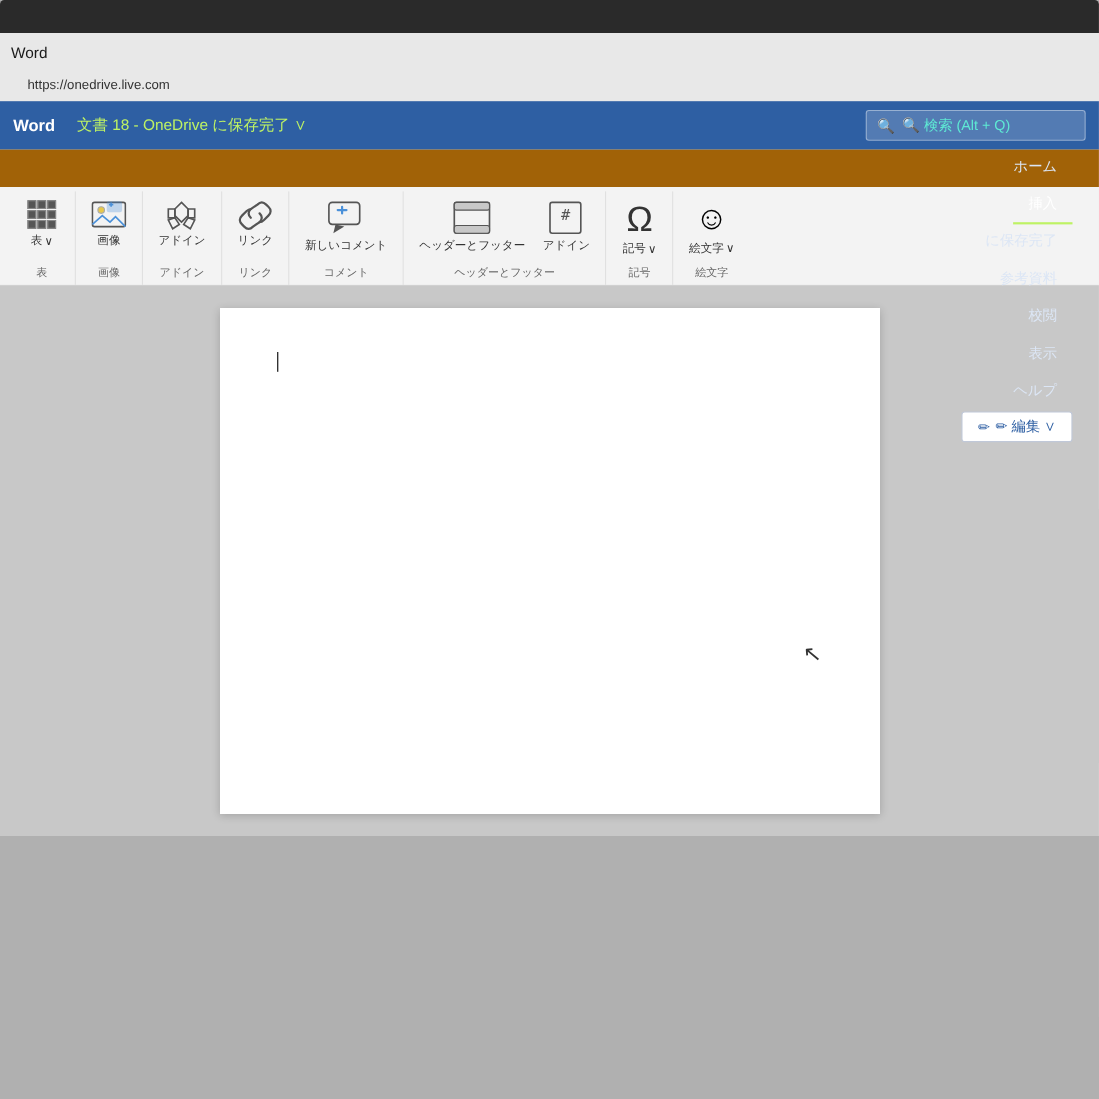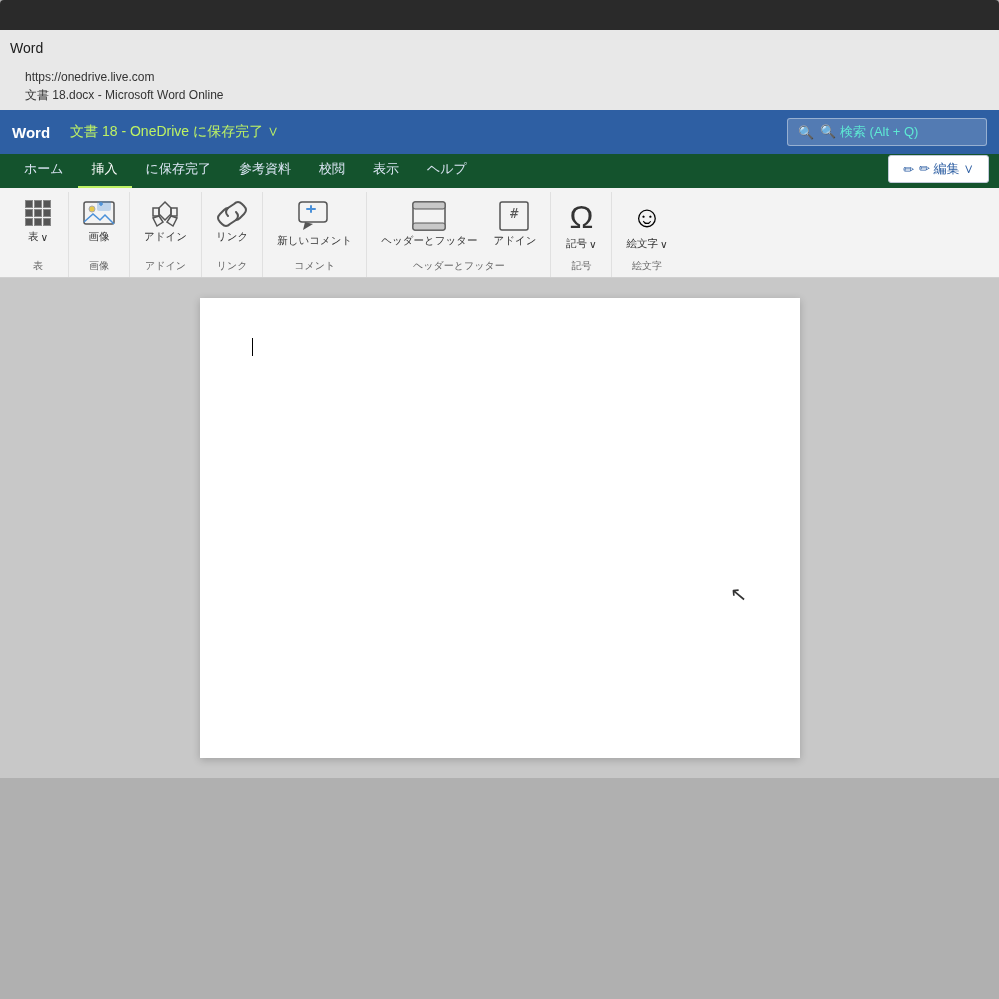--- a/index.html
+++ b/index.html
@@ -84,25 +84,26 @@
       color: #fff;
       font-size: 13px;
     }
     .word-search-text {
       color: #5eead4;
       font-size: 13px;
     }
 
     
     .ribbon-tabs {
-      background: #14532d;
+      background: #a16207;
       display: flex;
       align-items: flex-end;
-      padding: 0 10px;
+      padding: 0 24px;
       height: 34px;
+      flex-direction: column;
     }
     .ribbon-tab {
       color: #dce6f5;
       font-size: 13px;
       padding: 6px 14px 8px 14px;
       cursor: pointer;
       border-bottom: 2px solid transparent;
     }
     .ribbon-tab.active {
       color: #fff;
@@ -245,21 +246,20 @@
 <div class="laptop-top-bar"></div>
 
 <div class="screen">
 
   <div class="title-bar-row">
     <span class="title-bar-word">Word</span>
   </div>
 
   <div class="url-bar-area">
     <div>https://onedrive.live.com</div>
-    <div>文書 18.docx - Microsoft Word Online</div>
   </div>
 
   <div class="word-title-bar">
     <span class="word-title-app">Word</span>
     <span class="word-title-doc">文書 18 - OneDrive に保存完了 ∨</span>
     <div class="word-search-box">
       <span class="word-search-icon">🔍</span>
       <span class="word-search-text">🔍 検索 (Alt + Q)</span>
     </div>
   </div>

